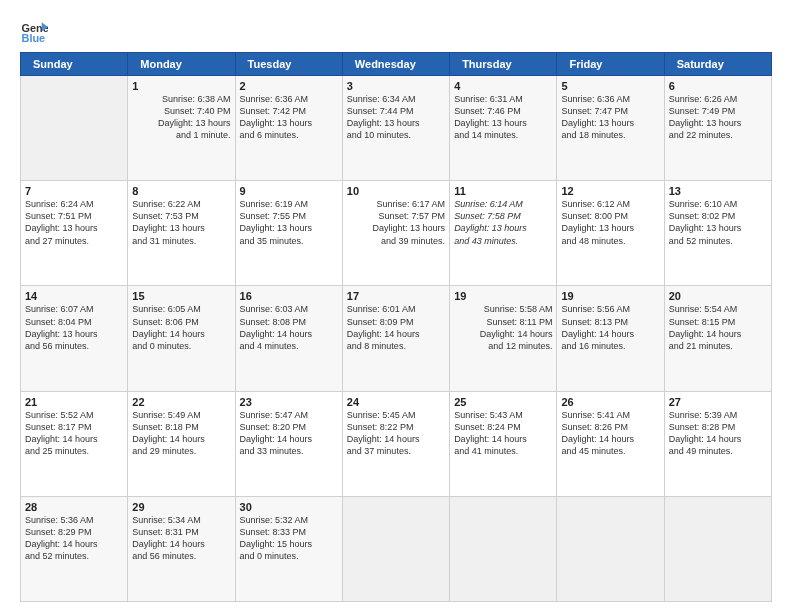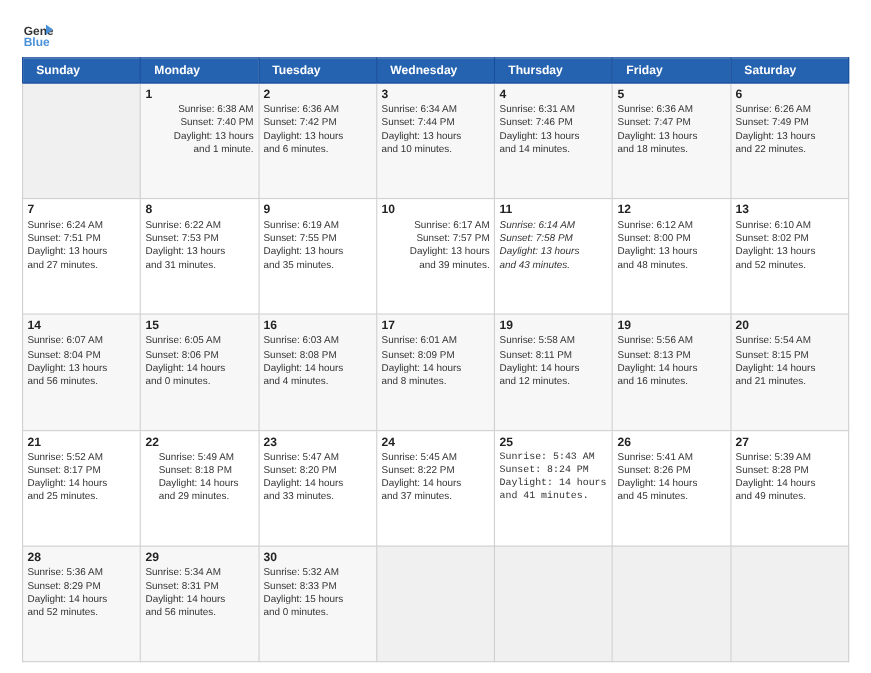--- a/index.html
+++ b/index.html
@@ -242,21 +242,21 @@
           </td>
           <td>
             <span class="day-num">17</span>
             <div class="cell-info" style="white-space: pre-line;">Sunrise: 6:01 AM
 Sunset: 8:09 PM
 Daylight: 14 hours
 and 8 minutes.</div>
           </td>
           <td>
             <span class="day-num">19</span>
-            <div class="cell-info" style="white-space: pre-line;">Sunrise: 5:58 AM
+            <div class="cell-info" style="white-space: pre-line; text-align: right;">Sunrise: 5:58 AM
 Sunset: 8:11 PM
 Daylight: 14 hours
 and 12 minutes.</div>
           </td>
           <td>
             <span class="day-num">19</span>
             <div class="cell-info" style="white-space: pre-line;">Sunrise: 5:56 AM
 Sunset: 8:13 PM
 Daylight: 14 hours
 and 16 minutes.</div>
@@ -272,42 +272,42 @@
         <tr>
           <td>
             <span class="day-num">21</span>
             <div class="cell-info" style="white-space: pre-line;">Sunrise: 5:52 AM
 Sunset: 8:17 PM
 Daylight: 14 hours
 and 25 minutes.</div>
           </td>
           <td>
             <span class="day-num">22</span>
-            <div class="cell-info" style="white-space: pre-line; margin-left: 12px;">Sunrise: 5:49 AM
+            <div class="cell-info" style="white-space: pre-line;">Sunrise: 5:49 AM
 Sunset: 8:18 PM
 Daylight: 14 hours
 and 29 minutes.</div>
           </td>
           <td>
             <span class="day-num">23</span>
             <div class="cell-info" style="white-space: pre-line;">Sunrise: 5:47 AM
 Sunset: 8:20 PM
 Daylight: 14 hours
 and 33 minutes.</div>
           </td>
           <td>
             <span class="day-num">24</span>
             <div class="cell-info" style="white-space: pre-line;">Sunrise: 5:45 AM
 Sunset: 8:22 PM
 Daylight: 14 hours
 and 37 minutes.</div>
           </td>
           <td>
             <span class="day-num">25</span>
-            <div class="cell-info" style="white-space: pre-line; font-family: Liberation Mono, monospace;">Sunrise: 5:43 AM
+            <div class="cell-info" style="white-space: pre-line;">Sunrise: 5:43 AM
 Sunset: 8:24 PM
 Daylight: 14 hours
 and 41 minutes.</div>
           </td>
           <td>
             <span class="day-num">26</span>
             <div class="cell-info" style="white-space: pre-line;">Sunrise: 5:41 AM
 Sunset: 8:26 PM
 Daylight: 14 hours
 and 45 minutes.</div>

